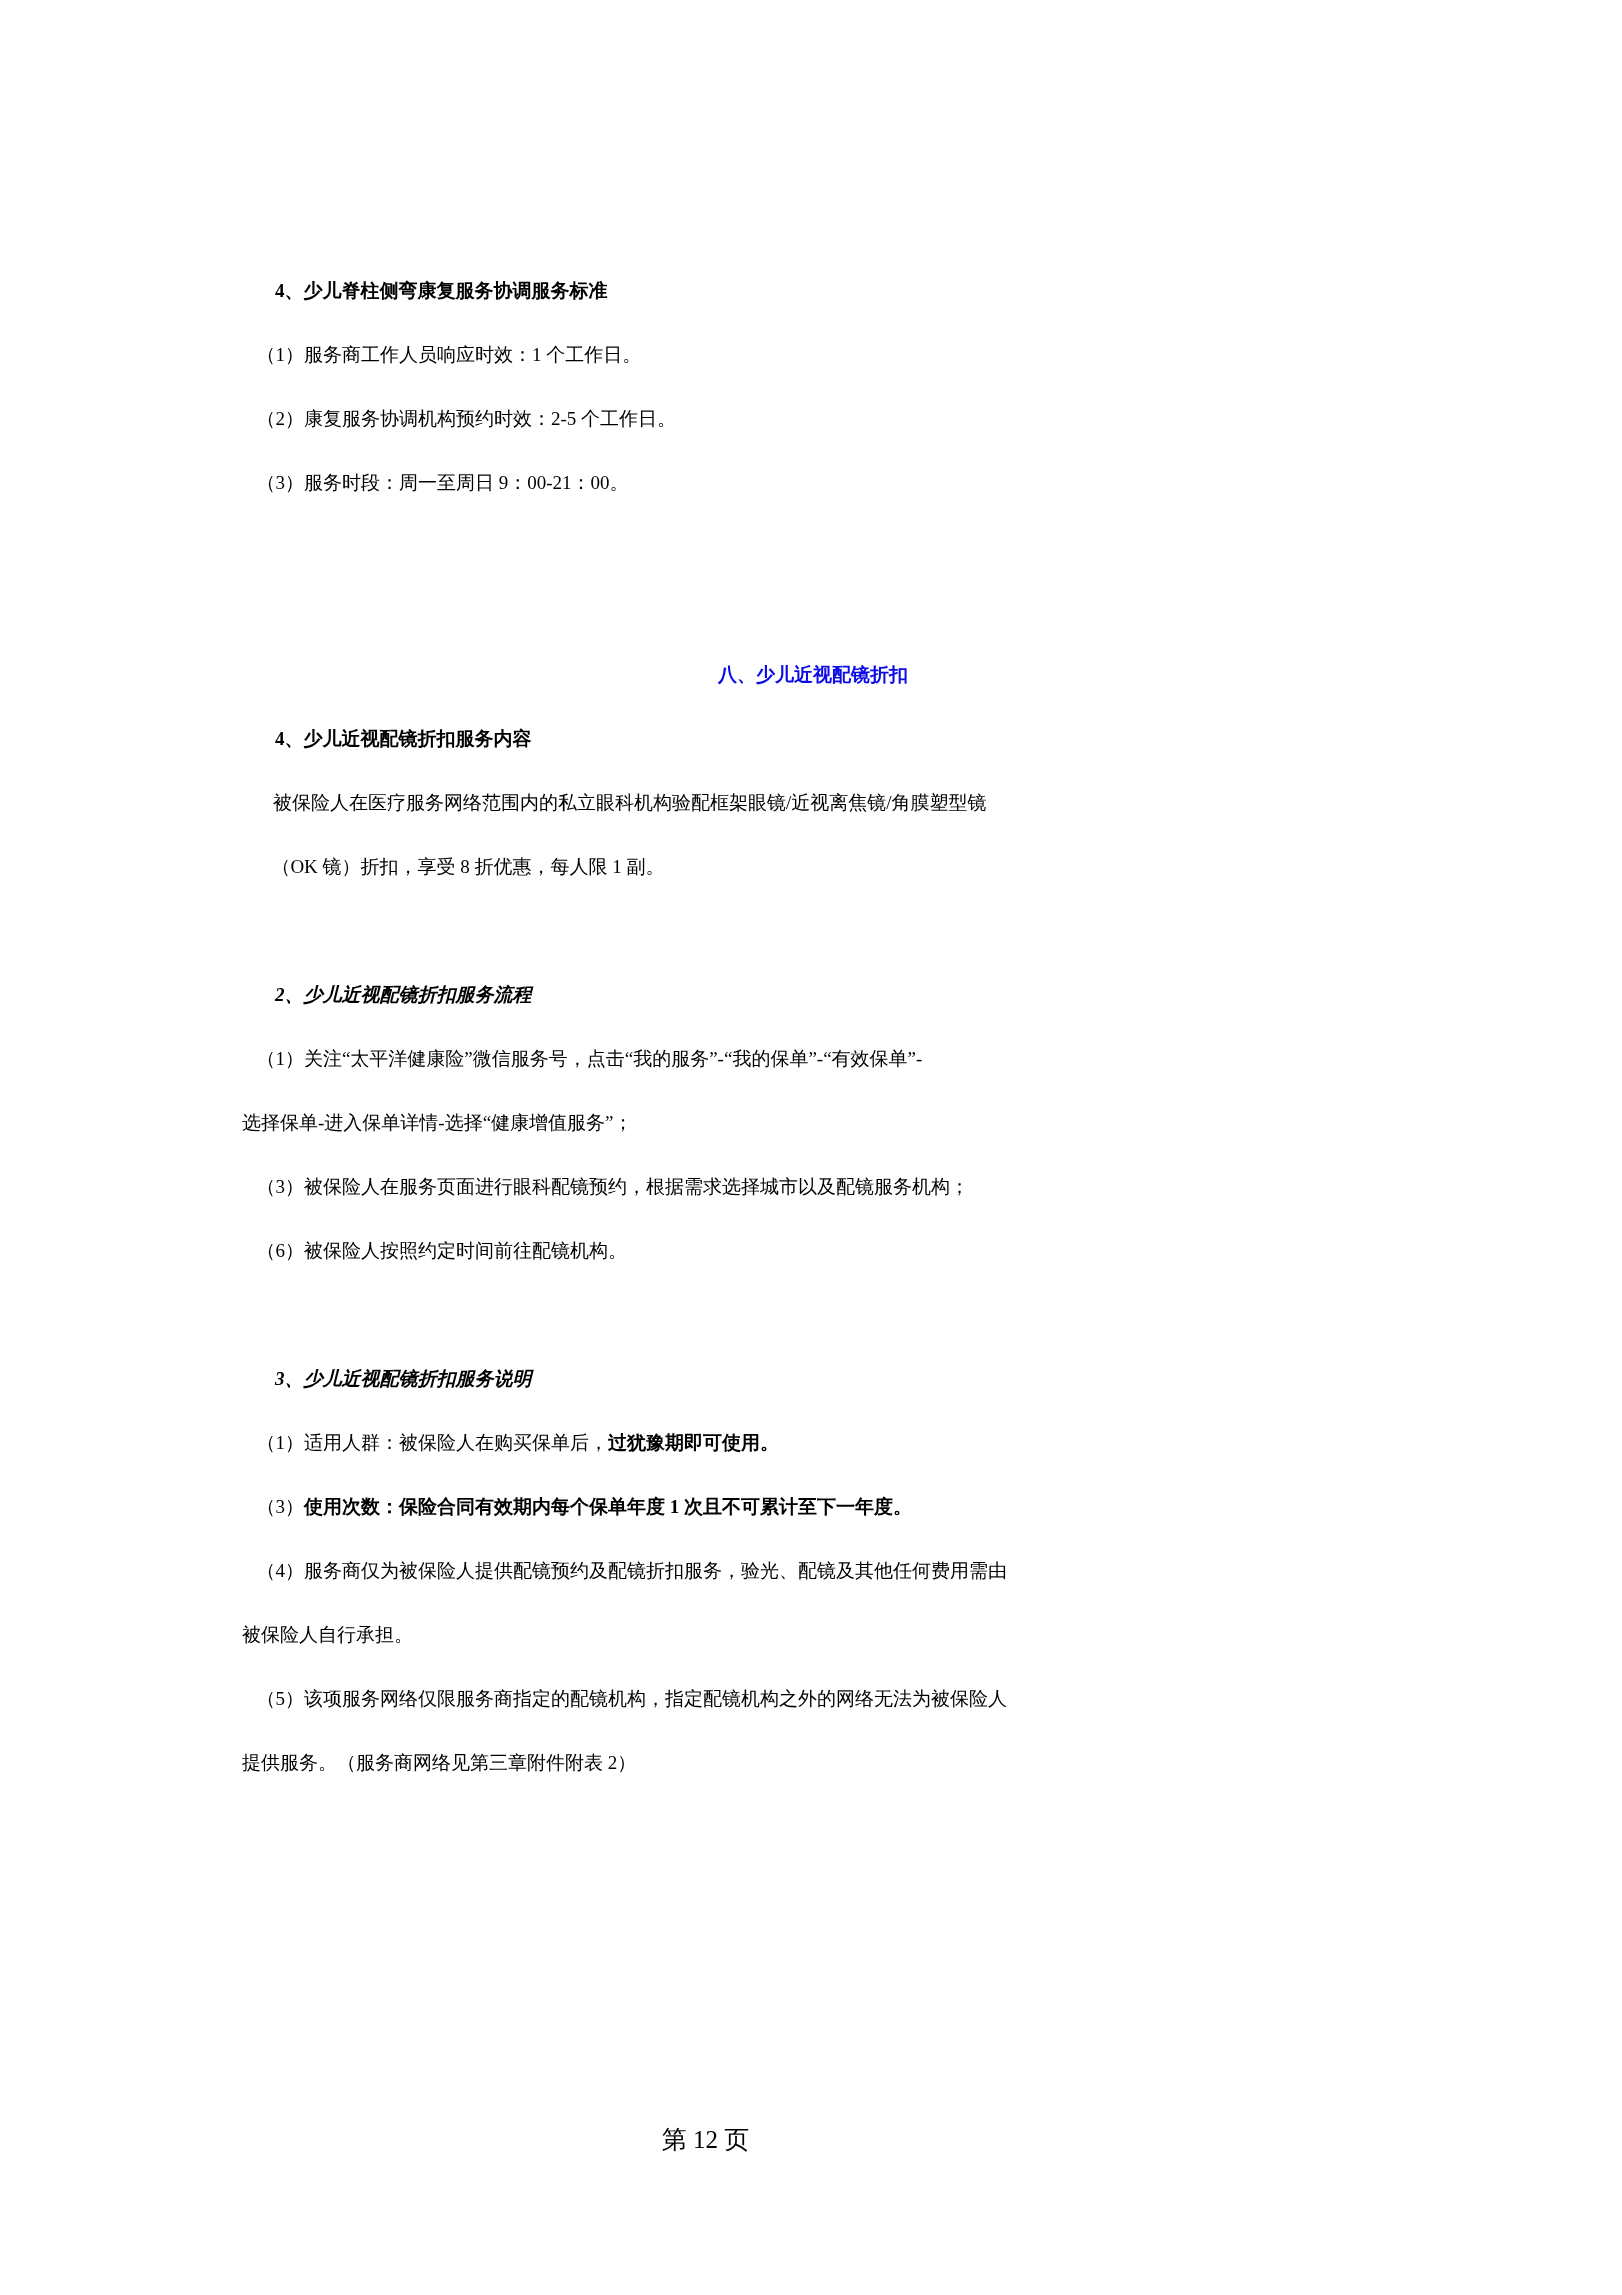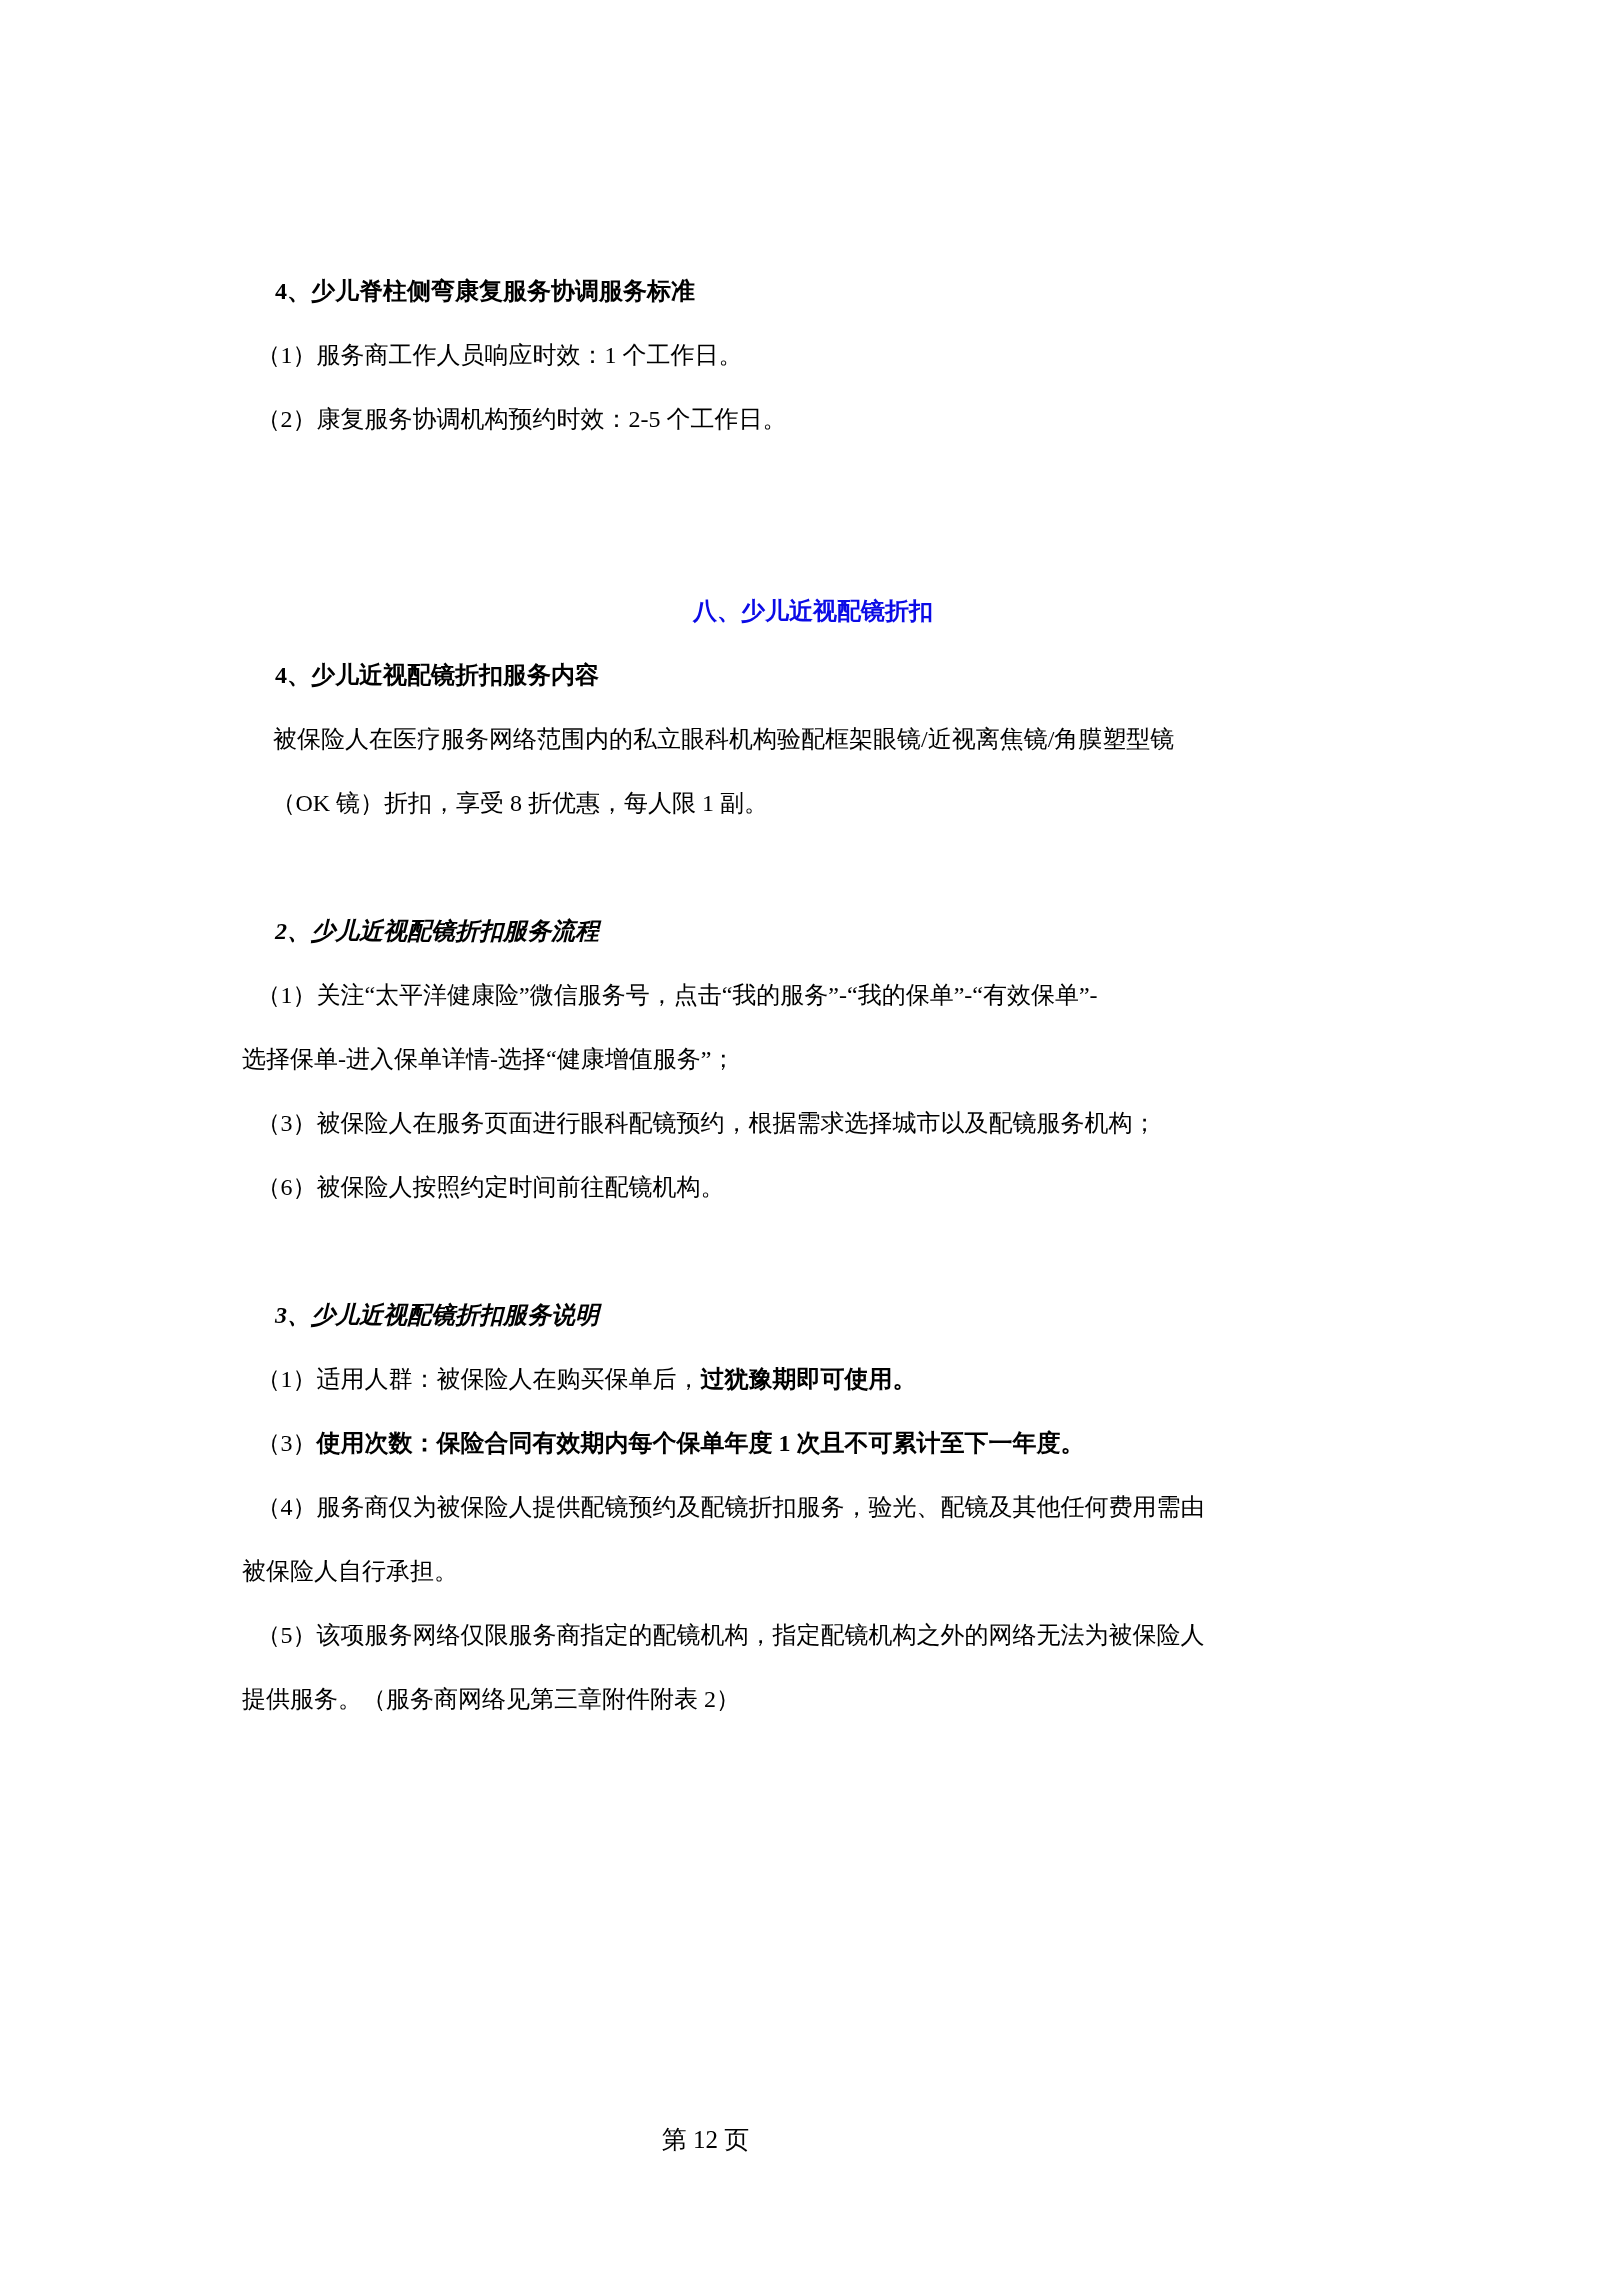--- a/index.html
+++ b/index.html
@@ -16,21 +16,21 @@
     font-family: "Liberation Serif", "DejaVu Serif", serif;
     color: #000000;
   }
   .content {
     position: absolute;
     left: 242px;
     top: 259px;
     width: 1142px;
   }
   .line {
-    font-size: 24px;
+    font-size: 19px;
     line-height: 64px;
     white-space: nowrap;
   }
   .bold { font-weight: bold; }
   .blue {
     color: var(--heading-blue, #0b0be6);
     font-weight: bold;
   }
   .indent-h    { padding-left: 33px; }   
   .indent-item { padding-left: 14.4px; }   
@@ -50,20 +50,21 @@
 </style>
 </head>
 <body style="background: rgb(255, 255, 255);">
 
 <div class="page">
   <div class="content">
 
     <div class="line bold indent-h">4、少儿脊柱侧弯康复服务协调服务标准</div>
     <div class="line indent-item">（1）服务商工作人员响应时效：1 个工作日。</div>
     <div class="line indent-item">（2）康复服务协调机构预约时效：2-5 个工作日。</div>
+    <div class="line indent-item">（3）服务时段：周一至周日 9：00-21：00。</div>
 
     <div class="line blue gap2">八、少儿近视配镜折扣</div>
 
     <div class="line bold indent-h">4、少儿近视配镜折扣服务内容</div>
     <div class="line indent-body">被保险人在医疗服务网络范围内的私立眼科机构验配框架眼镜/近视离焦镜/角膜塑型镜</div>
     <div class="line indent-ok">（OK 镜）折扣，享受 8 折优惠，每人限 1 副。</div>
 
     <div class="line bold indent-h gap1">2、少儿近视配镜折扣服务流程</div>
     <div class="line indent-item">（1）关注“太平洋健康险”微信服务号，点击“我的服务”-“我的保单”-“有效保单”-</div>
     <div class="line">选择保单-进入保单详情-选择“健康增值服务”；</div>

